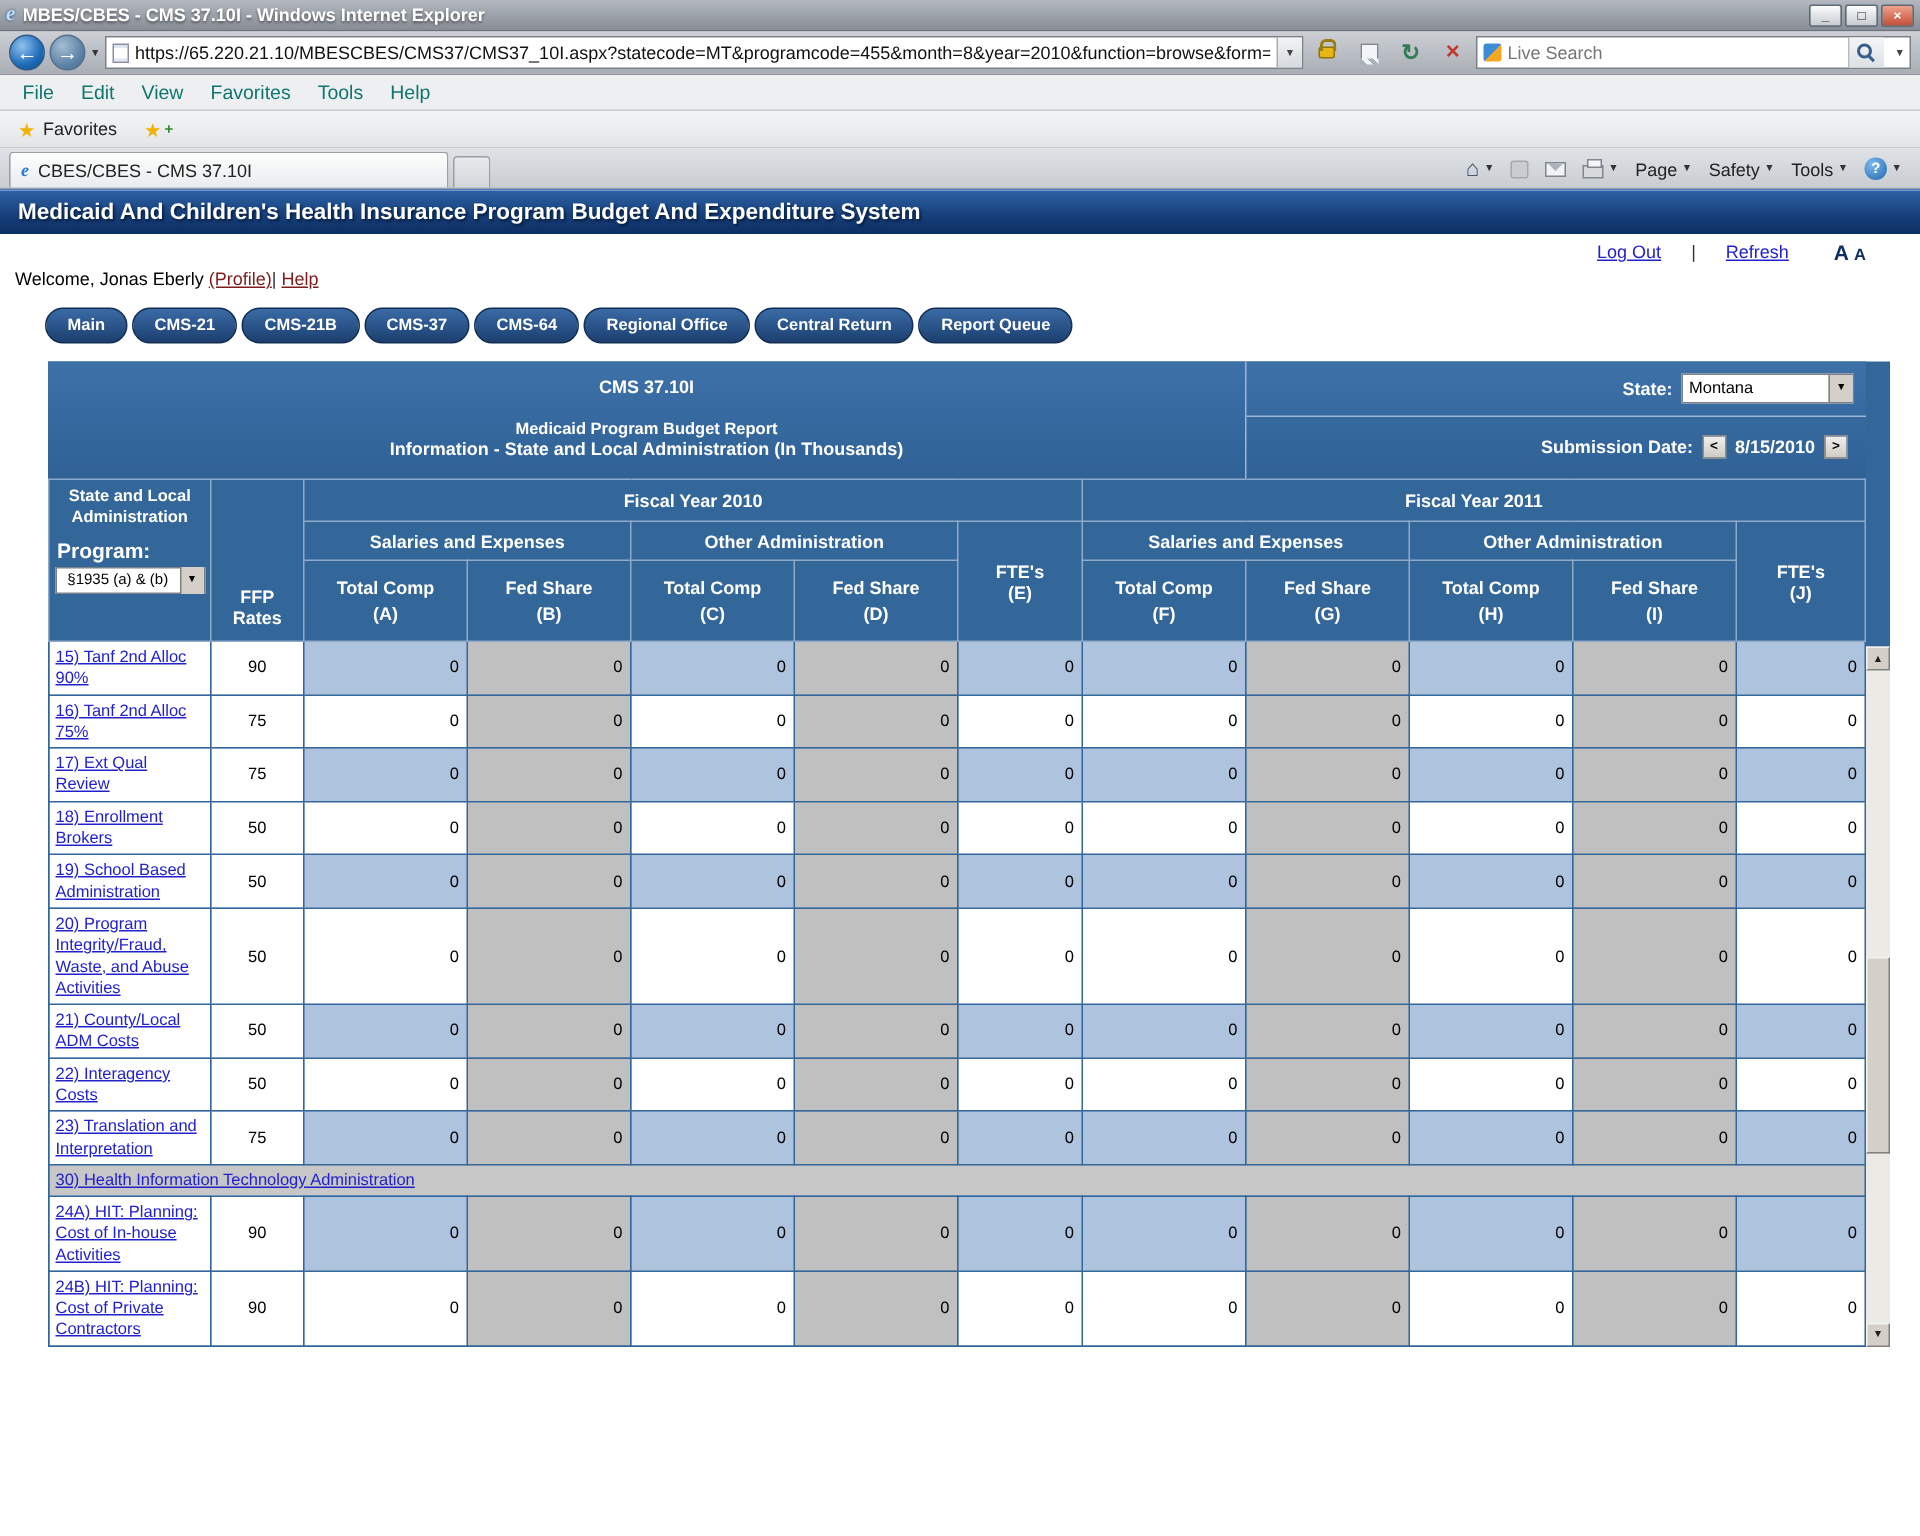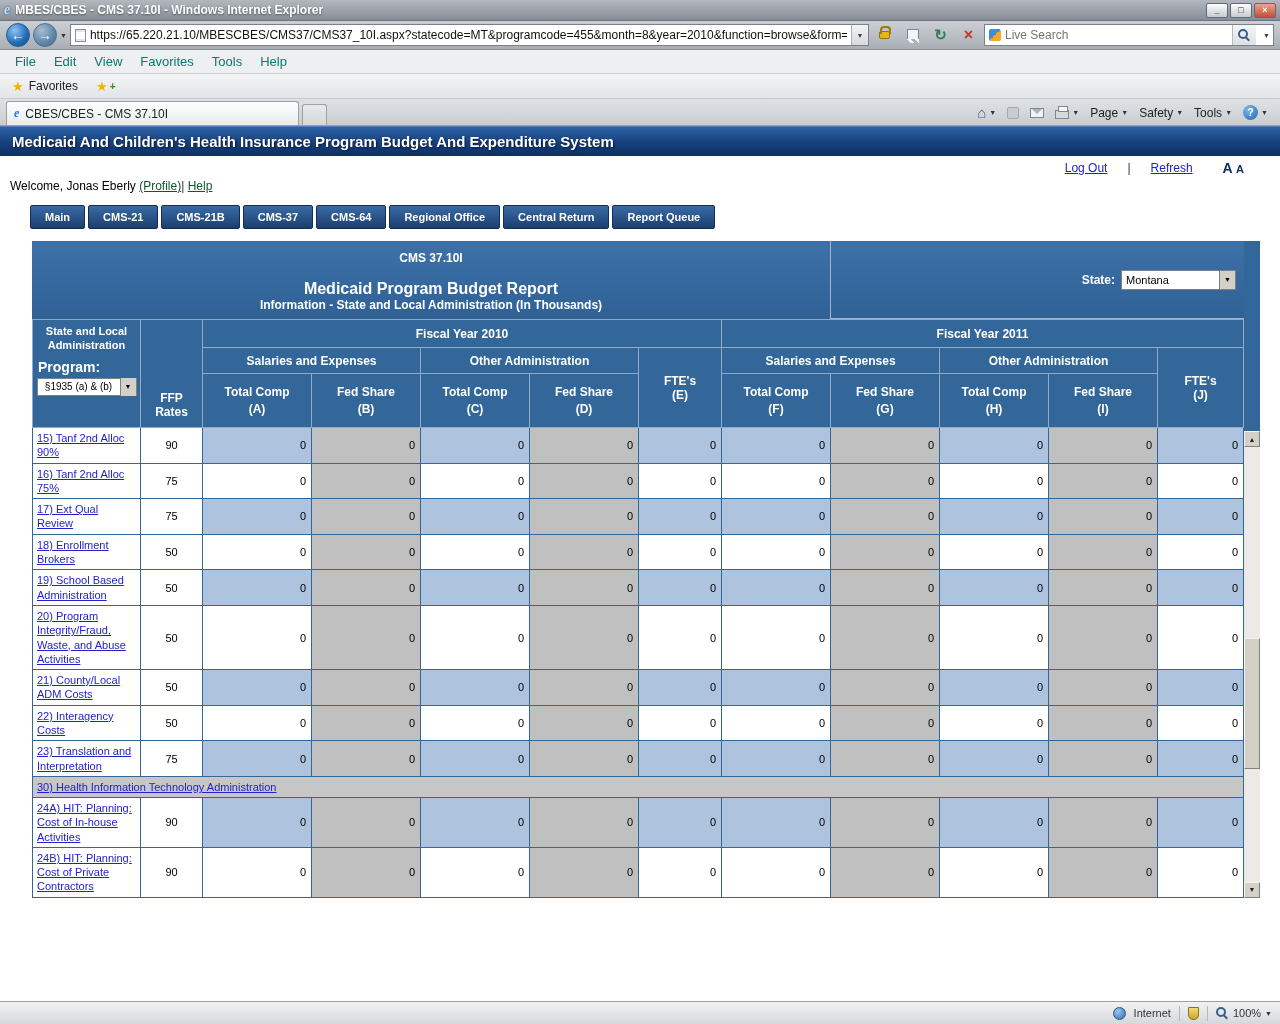--- a/index.html
+++ b/index.html
@@ -70,30 +70,30 @@
 
   
   .content { flex: 1; background: #fff; overflow: hidden; }
   .toplinks-row { display: flex; justify-content: flex-end; align-items: center; gap: 20px; padding: 4px 36px 0 0; font-size: 12px; }
   .toplinks-row a { color: #2222cc; text-decoration: underline; }
   .sep { color: #333; }
   .font-icons { margin-left: 10px; color: #0d2f63; font-weight: bold; }
   .font-inc { font-size: 14px; }
   .font-dec { font-size: 11px; }
   .welcome-row { padding: 3px 0 0 10px; font-size: 12px; color: #000; }
-  .welcome-row a { color: #14532d; }
+  .welcome-row a { color: #7f1d1d; }
   .navtabs { margin: 12px 0 0 30px; display: flex; gap: 3px; }
-  .navtab { background: linear-gradient(#3a6ba5, #1c3f70); border: 1px solid #122e52; border-radius: 2px; color: #fff; font-weight: bold; font-size: 11px; padding: 5px 14px; white-space: nowrap; }
+  .navtab { background: linear-gradient(#3a6ba5, #1c3f70); border: 1px solid #122e52; border-radius: 12px; color: #fff; font-weight: bold; font-size: 11px; padding: 5px 14px; white-space: nowrap; }
 
   
   .report { margin: 12px 0 0 32px; width: 1228px; background: #336699; position: relative; padding-right: 16px; }
   .rpt-top { display: flex; height: 78px; color: #fff; background: linear-gradient(#3d71a8, #2f6195); }
   .rpt-top-left { width: 799px; border-right: 1px solid #9fb6d2; display: flex; flex-direction: column; align-items: center; padding-top: 10px; }
   .rpt-form-id { font-weight: bold; font-size: 12px; }
-  .rpt-title1 { margin-top: 15px; font-weight: bold; font-size: 16px; }
+  .rpt-title1 { margin-top: 15px; font-weight: bold; font-size: 11px; }
   .rpt-title2 { font-weight: bold; font-size: 12px; }
   .rpt-top-right { flex: 1; display: flex; flex-direction: column; }
   .state-row { flex: 1; display: flex; align-items: center; justify-content: flex-end; gap: 6px; padding-right: 8px; border-bottom: 1px solid #9fb6d2; font-weight: bold; font-size: 12px; }
   .subm-row { flex: 1.15; display: flex; align-items: center; justify-content: flex-end; gap: 6px; padding-right: 12px; font-weight: bold; font-size: 12px; }
   .fselect { background: #fff; border: 1px solid #7a8188; height: 20px; display: flex; align-items: center; font-weight: normal; color: #000; font-size: 11px; }
   .fselect .val { padding: 0 4px; flex: 1; white-space: nowrap; overflow: hidden; }
   .fselect .btn { width: 16px; height: 18px; background: #d4d0c8; border-left: 1px solid #808080; display: flex; align-items: center; justify-content: center; font-size: 7px; color: #000; flex: none; }
   .state-select { width: 115px; }
   .date-btn { width: 16px; height: 16px; background: linear-gradient(#f0efec, #cfcbc2); border: 1px solid #8c8c8c; color: #000; font-size: 9px; line-height: 13px; text-align: center; font-weight: bold; }
 
@@ -288,20 +288,26 @@
           <div class="rpt-title1">Medicaid Program Budget Report</div>
           <div class="rpt-title2">Information - State and Local Administration (In Thousands)</div>
         </div>
         <div class="rpt-top-right">
           <div class="state-row">
             <span>State:</span>
             <span class="fselect state-select">
               <span class="val">Montana</span>
               <span class="btn">▼</span>
             </span>
+          </div>
+          <div class="subm-row">
+            <span>Submission Date:</span>
+            <span class="date-btn">&lt;</span>
+            <span>8/15/2010</span>
+            <span class="date-btn">&gt;</span>
           </div>
         </div>
       </div>
 
       <table class="grid">
         <colgroup>
           <col style="width:108px">
             <col style="width:62px">
           <col style="width:109px">
             <col style="width:109px">
@@ -550,29 +556,14 @@
           <div class="sb-thumb"></div>
         </div>
         <div class="sb-btn">
             <span>▼</span>
           </div>
       </div>
     </div>
 
   </div>
 
-  <div class="statusbar">
-    <span class="status-spacer"></span>
-    <span class="status-right">
-      <span class="globe"></span>
-      <span>Internet</span>
-      <span class="vsep"></span>
-      <span class="shield"></span>
-      <span class="vsep"></span>
-      <span class="zoom-cluster">
-        <span class="icon-mag"></span>
-        <span>100%</span>
-        <span class="mini-drop">▼</span>
-      </span>
-    </span>
-  </div>
 
 </div>
 
 </body></html>

